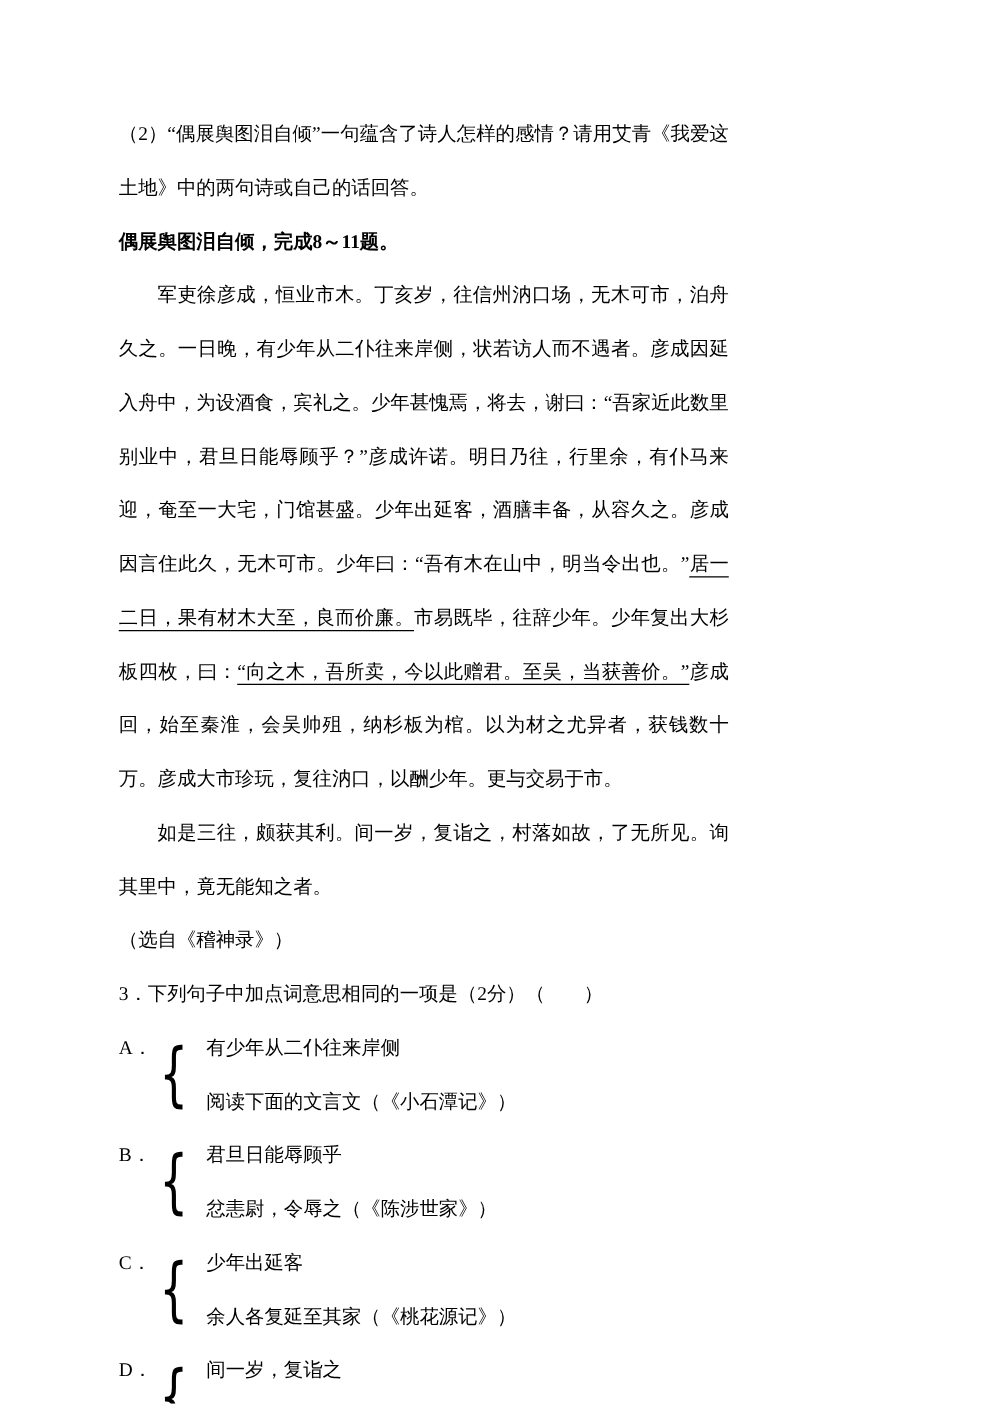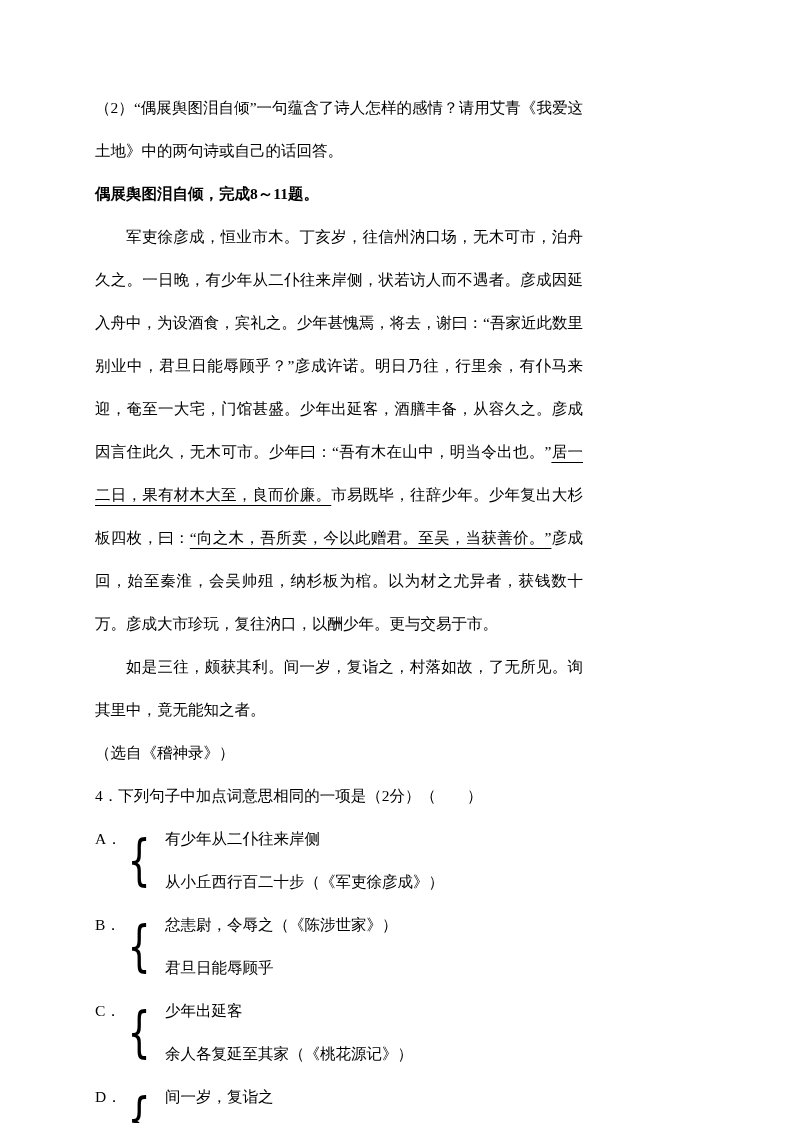--- a/index.html
+++ b/index.html
@@ -73,37 +73,37 @@
   <p class="para">（2）“偶展舆图泪自倾”一句蕴含了诗人怎样的感情？请用艾青《我爱这土地》中的两句诗或自己的话回答。</p>
 
   <p class="para bold">偶展舆图泪自倾，完成8～11题。</p>
 
   <p class="para indent"><span>军吏徐彦成，恒业市木。丁亥岁，往信州汭口场，无木可市，泊舟久之。一日晚，有少年从二仆往来岸侧，状若访人而不遇者。彦成因延入舟中，为设酒食，宾礼之。少年甚愧焉，将去，谢曰：“吾家近此数里别业中，君旦日能辱顾乎？”彦成许诺。明日乃往，行里余，有仆马来迎，奄至一大宅，门馆甚盛。少年出延客，酒膳丰备，从容久之。彦成因言住此久，无木可市。少年曰：“吾有木在山中，明当令出也。”</span><span class="ul">居一二日，果有材木大至，良而价廉。</span><span>市易既毕，往辞少年。少年复出大杉板四枚，曰：</span><span class="ul">“向之木，吾所卖，今以此赠君。至吴，当获善价。”</span><span>彦成回，始至秦淮，会吴帅殂，纳杉板为棺。以为材之尤异者，获钱数十万。彦成大市珍玩，复往汭口，以酬少年。更与交易于市。</span></p>
 
   <p class="para indent">如是三往，颇获其利。间一岁，复诣之，村落如故，了无所见。询其里中，竟无能知之者。</p>
 
   <p class="para right">（选自《稽神录》）</p>
 
-  <p class="para">4．下列句子中加点词意思相同的一项是（2分）（　　）</p>
+  <p class="para">3．下列句子中加点词意思相同的一项是（2分）（　　）</p>
 
   <div class="option">
     <span class="opt-label">A．</span>
     <span class="opt-brace">{</span>
     <span class="opt-lines">
       <span class="opt-line">有少年从二仆往来岸侧</span>
-      <span class="opt-line">从小丘西行百二十步（《军吏徐彦成》）</span>
+      <span class="opt-line">阅读下面的文言文（《小石潭记》）</span>
     </span>
   </div>
 
   <div class="option">
     <span class="opt-label">B．</span>
     <span class="opt-brace">{</span>
     <span class="opt-lines">
+      <span class="opt-line">君旦日能辱顾乎</span>
       <span class="opt-line">忿恚尉，令辱之（《陈涉世家》）</span>
-      <span class="opt-line">君旦日能辱顾乎</span>
     </span>
   </div>
 
   <div class="option">
     <span class="opt-label">C．</span>
     <span class="opt-brace">{</span>
     <span class="opt-lines">
       <span class="opt-line">少年出延客</span>
       <span class="opt-line">余人各复延至其家（《桃花源记》）</span>
     </span>

